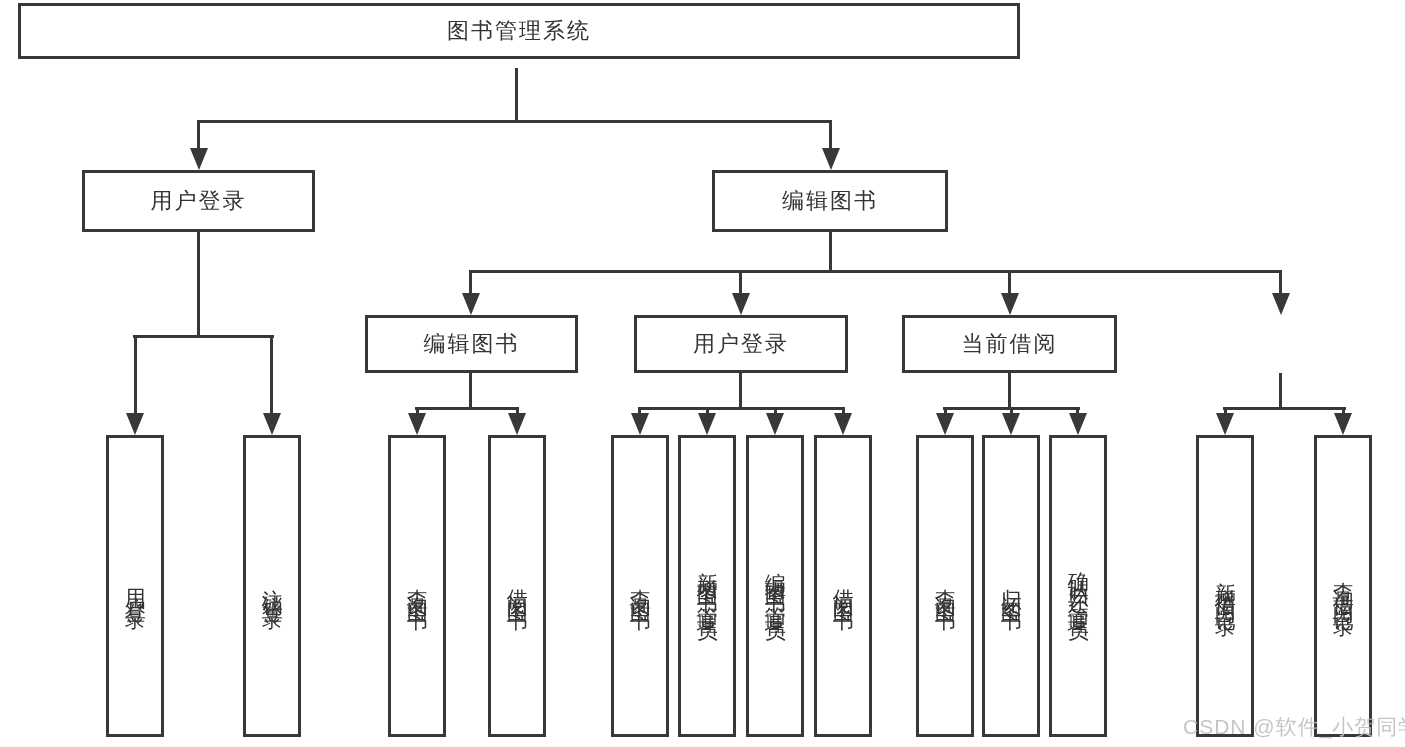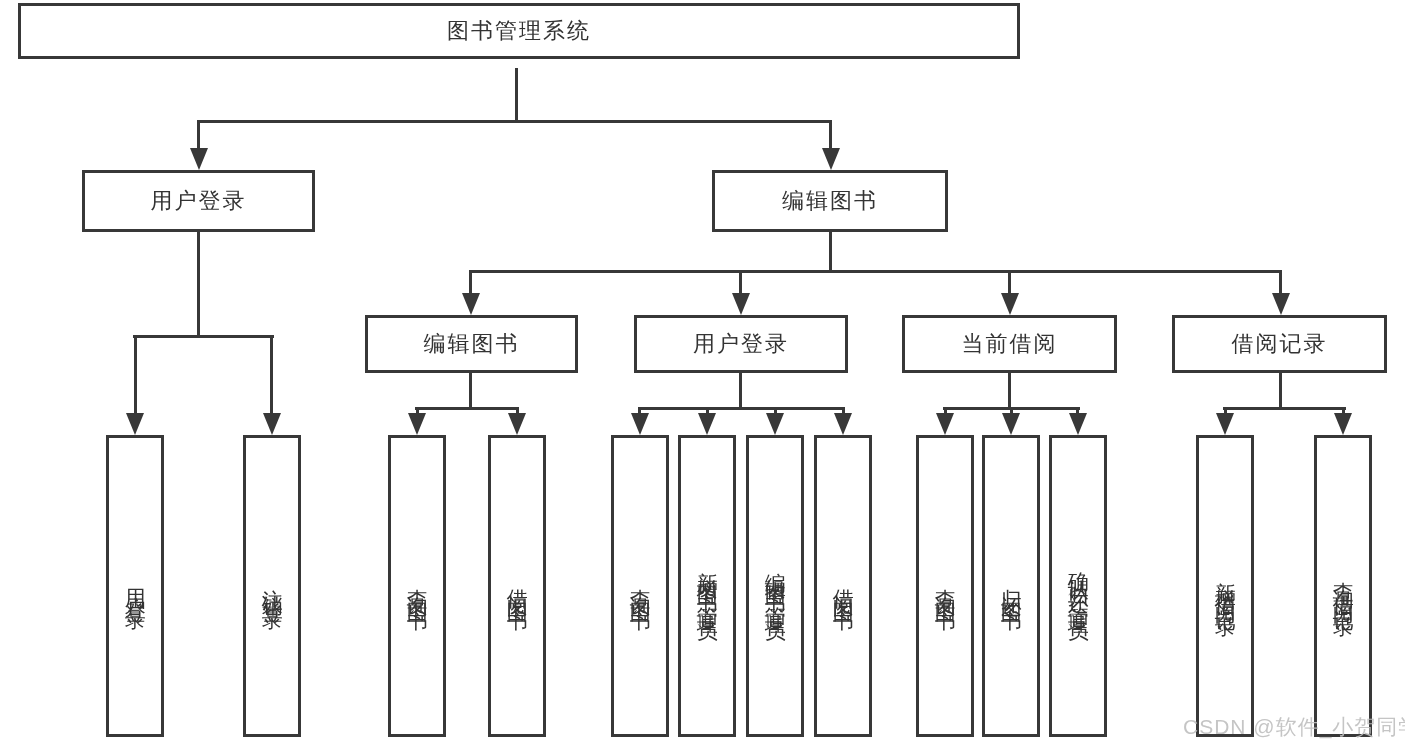--- a/index.html
+++ b/index.html
@@ -74,23 +74,20 @@
   <div class="ar" style="left:1272px;top:293px;"></div>
 
   <div class="box" style="left:365px;top:315px;width:213px;height:58px;">
     <span class="h-label">编辑图书</span>
   </div>
   <div class="box" style="left:634px;top:315px;width:214px;height:58px;">
     <span class="h-label">用户登录</span>
   </div>
   <div class="box" style="left:902px;top:315px;width:215px;height:58px;">
     <span class="h-label">当前借阅</span>
-  </div>
-  <div class="box" style="left:1172px;top:315px;width:215px;height:58px;">
-    <span class="h-label">借阅记录</span>
   </div>
 
   <div class="vl" style="left:469px;top:373px;height:34px;"></div>
   <div class="hl" style="left:415px;top:407px;width:104px;"></div>
   <div class="vl" style="left:416px;top:407px;height:8px;"></div>
   <div class="ar" style="left:408px;top:413px;"></div>
   <div class="vl" style="left:516px;top:407px;height:8px;"></div>
   <div class="ar" style="left:508px;top:413px;"></div>
 
   <div class="vl" style="left:739px;top:373px;height:34px;"></div>

